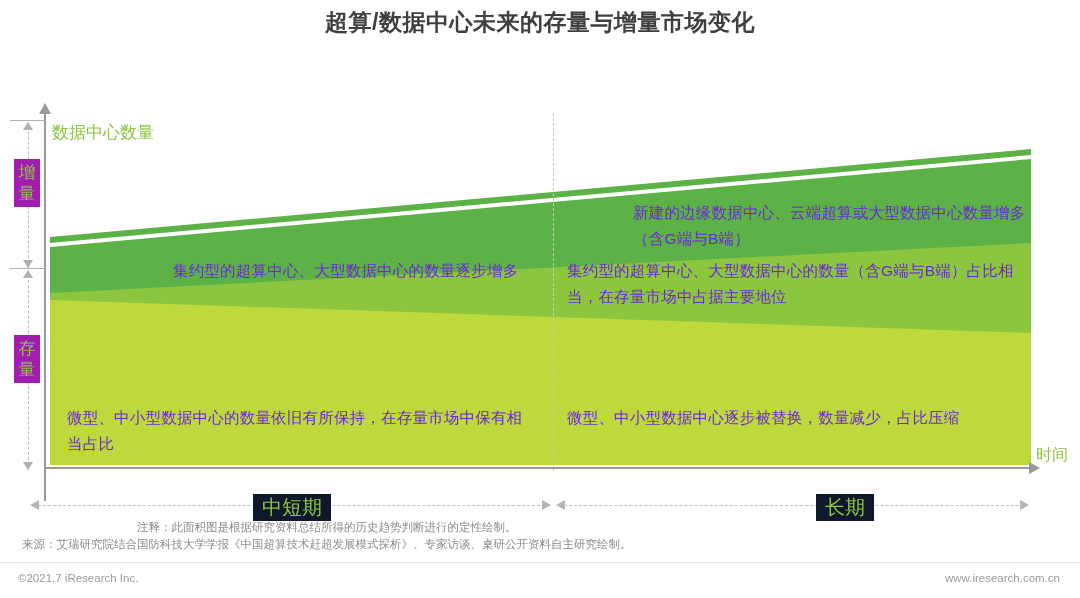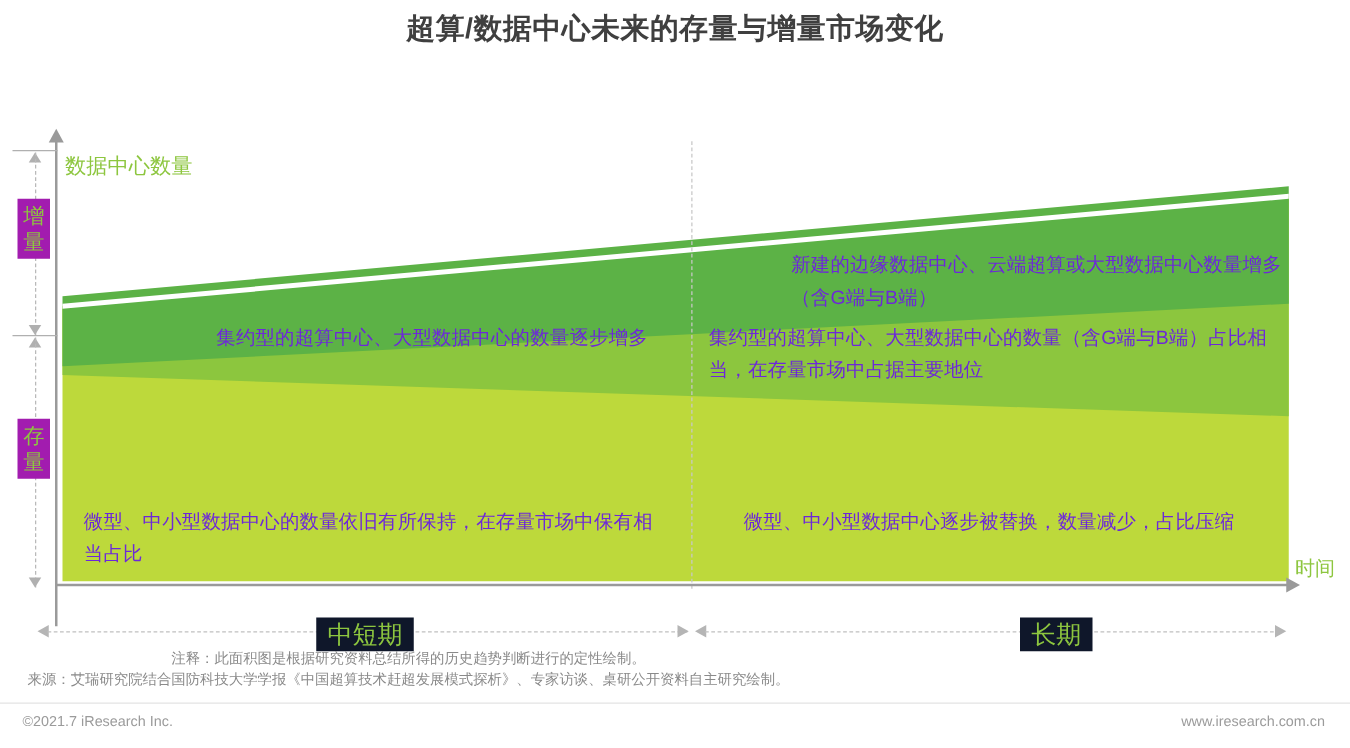--- a/index.html
+++ b/index.html
@@ -160,21 +160,21 @@
     position: absolute;
     color: #6d28d9;
     font-size: 15.5px;
     line-height: 26px;
     letter-spacing: 0.2px;
   }
   #label-top-right   { left: 633px; top: 105px; width: 400px; }
   #label-mid-left    { left: 173px; top: 163px; width: 370px; }
   #label-mid-right   { left: 567px; top: 163px; width: 460px; }
   #label-bot-left    { left: 67px;  top: 285px; width: 470px; margin-top: 25px; }
-  #label-bot-right   { left: 567px; top: 310px; width: 460px; margin-left: 28px; }
+  #label-bot-right   { left: 567px; top: 310px; width: 460px; }
 
   
   #period-axis {
     position: absolute;
     left: 0;
     top: 490px;
     width: 1080px;
     height: 32px;
   }
   .period-line {

